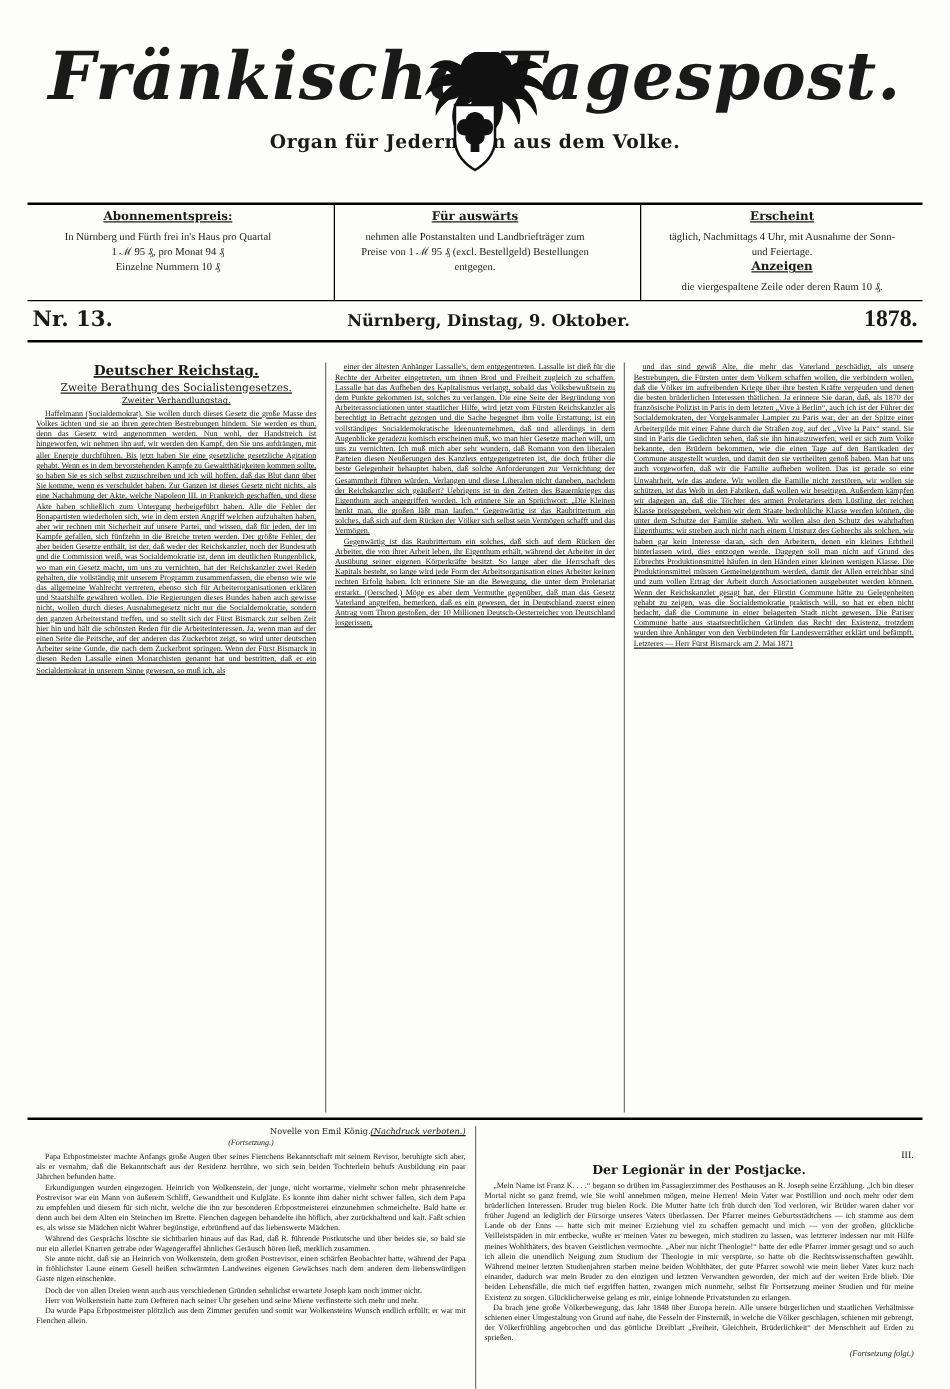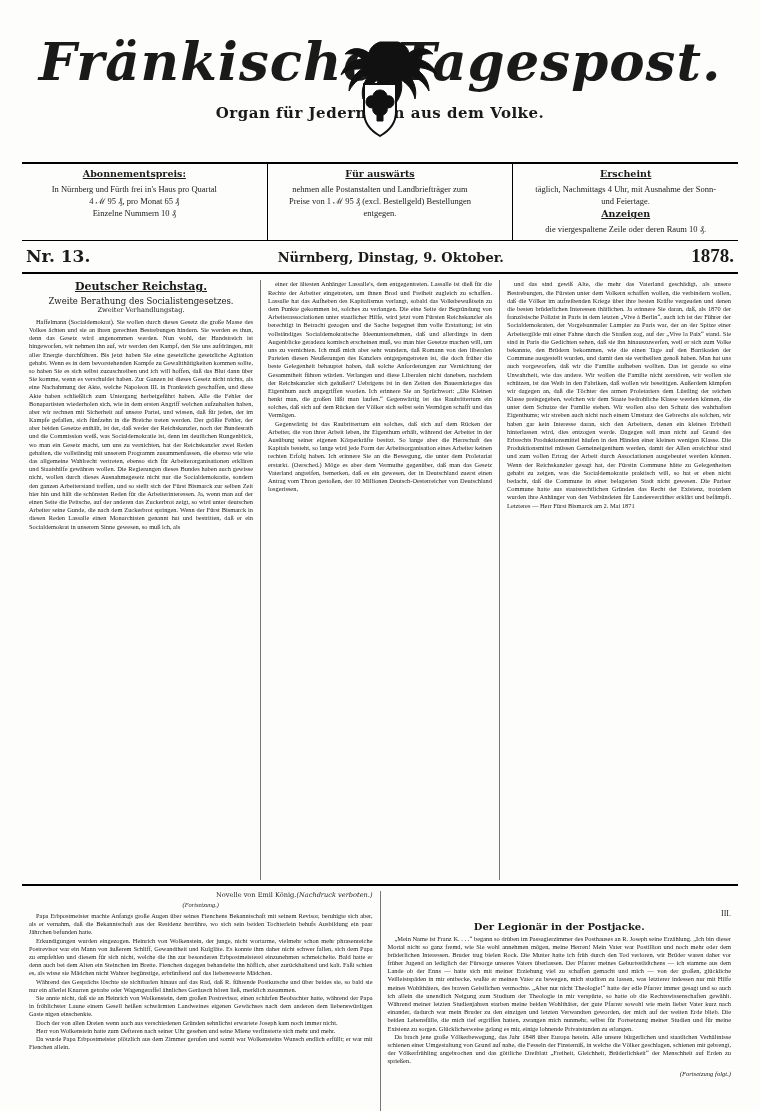--- a/index.html
+++ b/index.html
@@ -91,22 +91,23 @@
     padding: 4px 4px 5px 4px;
     font-family: "DejaVu Serif", serif;
   }
   .issueline .num { font-weight: bold; font-size: 17px; }
   .issueline .place { font-weight: bold; font-size: 13px; }
   .issueline .year { font-weight: bold; font-size: 19px; font-family: Liberation Serif, serif; }
 
   
   .columns {
     display: flex;
-    margin-top: 6px;
+    margin-top: 16px;
     height: 600px;
+    text-decoration: underline;
   }
   .col {
     flex: 1;
     padding: 0 7px;
     font-size: 6.4px;
     line-height: 1.28;
     text-align: justify;
     hyphens: auto;
     font-family: "Liberation Serif", serif;
     overflow: hidden;
@@ -200,21 +201,21 @@
       </g>
     </svg>
     <div class="masthead-title">Fränkische Tagespost.</div>
     <div class="subtitle">Organ für Jedermann aus dem Volke.</div>
   </div>
 
   <div class="inforow">
     <div class="infocell">
       <span class="ih">Abonnementspreis:</span>
       <span class="sub">In Nürnberg und Fürth frei in's Haus pro Quartal</span>
-      <span class="sub">4 ℳ 95 ₰, pro Monat 65 ₰</span>
+      <span class="sub">1 ℳ 95 ₰, pro Monat 94 ₰</span>
       <span class="sub">Einzelne Nummern 10 ₰</span>
     </div>
     <div class="infocell">
       <span class="ih">Für auswärts</span>
       <span class="sub">nehmen alle Postanstalten und Landbriefträger zum</span>
       <span class="sub">Preise von 1 ℳ 95 ₰ (excl. Bestellgeld) Bestellungen</span>
       <span class="sub">entgegen.</span>
     </div>
     <div class="infocell">
       <span class="ih">Erscheint</span>
@@ -244,21 +245,21 @@
     </div>
     <div class="col">
       <p>und das sind gewiß Alte, die mehr das Vaterland geschädigt, als unsere Bestrebungen, die Fürsten unter dem Volkern schaffen wollen, die verbindern wollen, daß die Völker im aufreibenden Kriege über ihre besten Kräfte vergeuden und denen die besten brüderlichen Interessen thätlichen. Ja erinnere Sie daran, daß, als 1870 der französische Polizist in Paris in dem letzten „Vive à Berlin“, auch ich ist der Führer der Socialdemokraten, der Vorgelsanmaler Lampier zu Paris war, der an der Spitze einer Arbeitergilde mit einer Fahne durch die Straßen zog, auf der „Vive la Paix“ stand. Sie sind in Paris die Gedichten sehen, daß sie ihn hinauszuwerfen, weil er sich zum Volke bekannte, den Brüdern bekommen, wie die einen Tage auf den Barrikaden der Commune ausgestellt wurden, und damit den sie vertheilten genoß haben. Man hat uns auch vorgeworfen, daß wir die Familie aufheben wollten. Das ist gerade so eine Unwahrheit, wie das andere. Wir wollen die Familie nicht zerstören, wir wollen sie schützen, ist das Weib in den Fabriken, daß wollen wir beseitigen. Außerdem kämpfen wir dagegen an, daß die Töchter des armen Proletariers dem Lüstling der reichen Klasse preisgegeben, welchen wir dem Staate bedrohliche Klasse werden können, die unter dem Schutze der Familie stehen. Wir wollen also den Schutz des wahrhaften Eigenthums; wir streben auch nicht nach einem Umsturz des Gebrechs als solchen, wir haben gar kein Interesse daran, sich den Arbeitern, denen ein kleines Erbtheil hinterlassen wird, dies entzogen werde. Dagegen soll man nicht auf Grund des Erbrechts Produktionsmittel häufen in den Händen einer kleinen wenigen Klasse. Die Produktionsmittel müssen Gemeineigenthum werden, damit der Allen erreichbar sind und zum vollen Ertrag der Arbeit durch Associationen ausgebeutet werden können. Wenn der Reichskanzler gesagt hat, der Fürstin Commune hätte zu Gelegenheiten gehabt zu zeigen, was die Socialdemokratie praktisch will, so hat er eben nicht bedacht, daß die Commune in einer belagerten Stadt nicht gewesen. Die Pariser Commune hatte aus staatsrechtlichen Gründen das Recht der Existenz, trotzdem wurden ihre Anhänger von den Verbündeten für Landesverräther erklärt und befämpft. Letzteres — Herr Fürst Bismarck am 2. Mai 1871</p>
     </div>
   </div>
 
   <div class="feuilleton">
     <div class="fcol">
       <div class="f-sub">
         <span>Novelle von Emil König.</span>
-        <span style="float:right; font-style:italic;">(Nachdruck verboten.)</span>
+        <span style="float:right; font-style:italic;text-decoration:underline;">(Nachdruck verboten.)</span>
       </div>
       <div class="f-cont">(Fortsetzung.)</div>
       <p>Papa Erbpostmeister machte Anfangs große Augen über seines Fienchens Bekanntschaft mit seinem Revisor, beruhigte sich aber, als er vernahm, daß die Bekanntschaft aus der Residenz herrühre, wo sich sein beiden Tochterlein behufs Ausbildung ein paar Jährchen befunden hatte.</p>
       <p>Erkundigungen wurden eingezogen. Heinrich von Wolkenstein, der junge, nicht wortarme, vielmehr schon mehr phrasenreiche Postrevisor war ein Mann von äußerem Schliff, Gewandtheit und Kulgläte. Es konnte ihm daher nicht schwer fallen, sich dem Papa zu empfehlen und diesem für sich nicht, welche die ihn zur besonderen Erbpostmeisterei einzunehmen schmeichelte. Bald hatte er denn auch bei dem Alten ein Steinchen im Brette. Fienchen dagegen behandelte ihn höflich, aber zurückhaltend und kalt. Faßt schien es, als wisse sie Mädchen nicht Wahrer begünstige, erbrünftend auf das liebenswerte Mädchen.</p>
       <p>Während des Gesprächs löschte sie sichtbarlen hinaus auf das Rad, daß R. führende Postkutsche und über beides sie, so bald sie nur ein allerlei Knarren getrabe oder Wagengeraffel ähnliches Geräusch hören ließ, merklich zusammen.</p>
       <p>Sie annte nicht, daß sie an Heinrich von Wolkenstein, dem großen Postrevisor, einen schärfen Beobachter hatte, während der Papa in fröhlichster Laune einem Gesell heißen schwärmten Landweines eigenen Gewächses nach dem anderen dem liebenswürdigen Gaste nigen einschenkte.</p>
       <p>Doch der von allen Dreien wenn auch aus verschiedenen Gründen sehnlichst erwartete Joseph kam noch immer nicht.</p>
       <p>Herr von Wolkenstein hatte zum Oefteren nach seiner Uhr gesehen und seine Miene verfinsterte sich mehr und mehr.</p>
       <p>Da wurde Papa Erbpostmeister plötzlich aus dem Zimmer gerufen und somit war Wolkensteins Wunsch endlich erfüllt; er war mit Fienchen allein.</p>
     </div>

